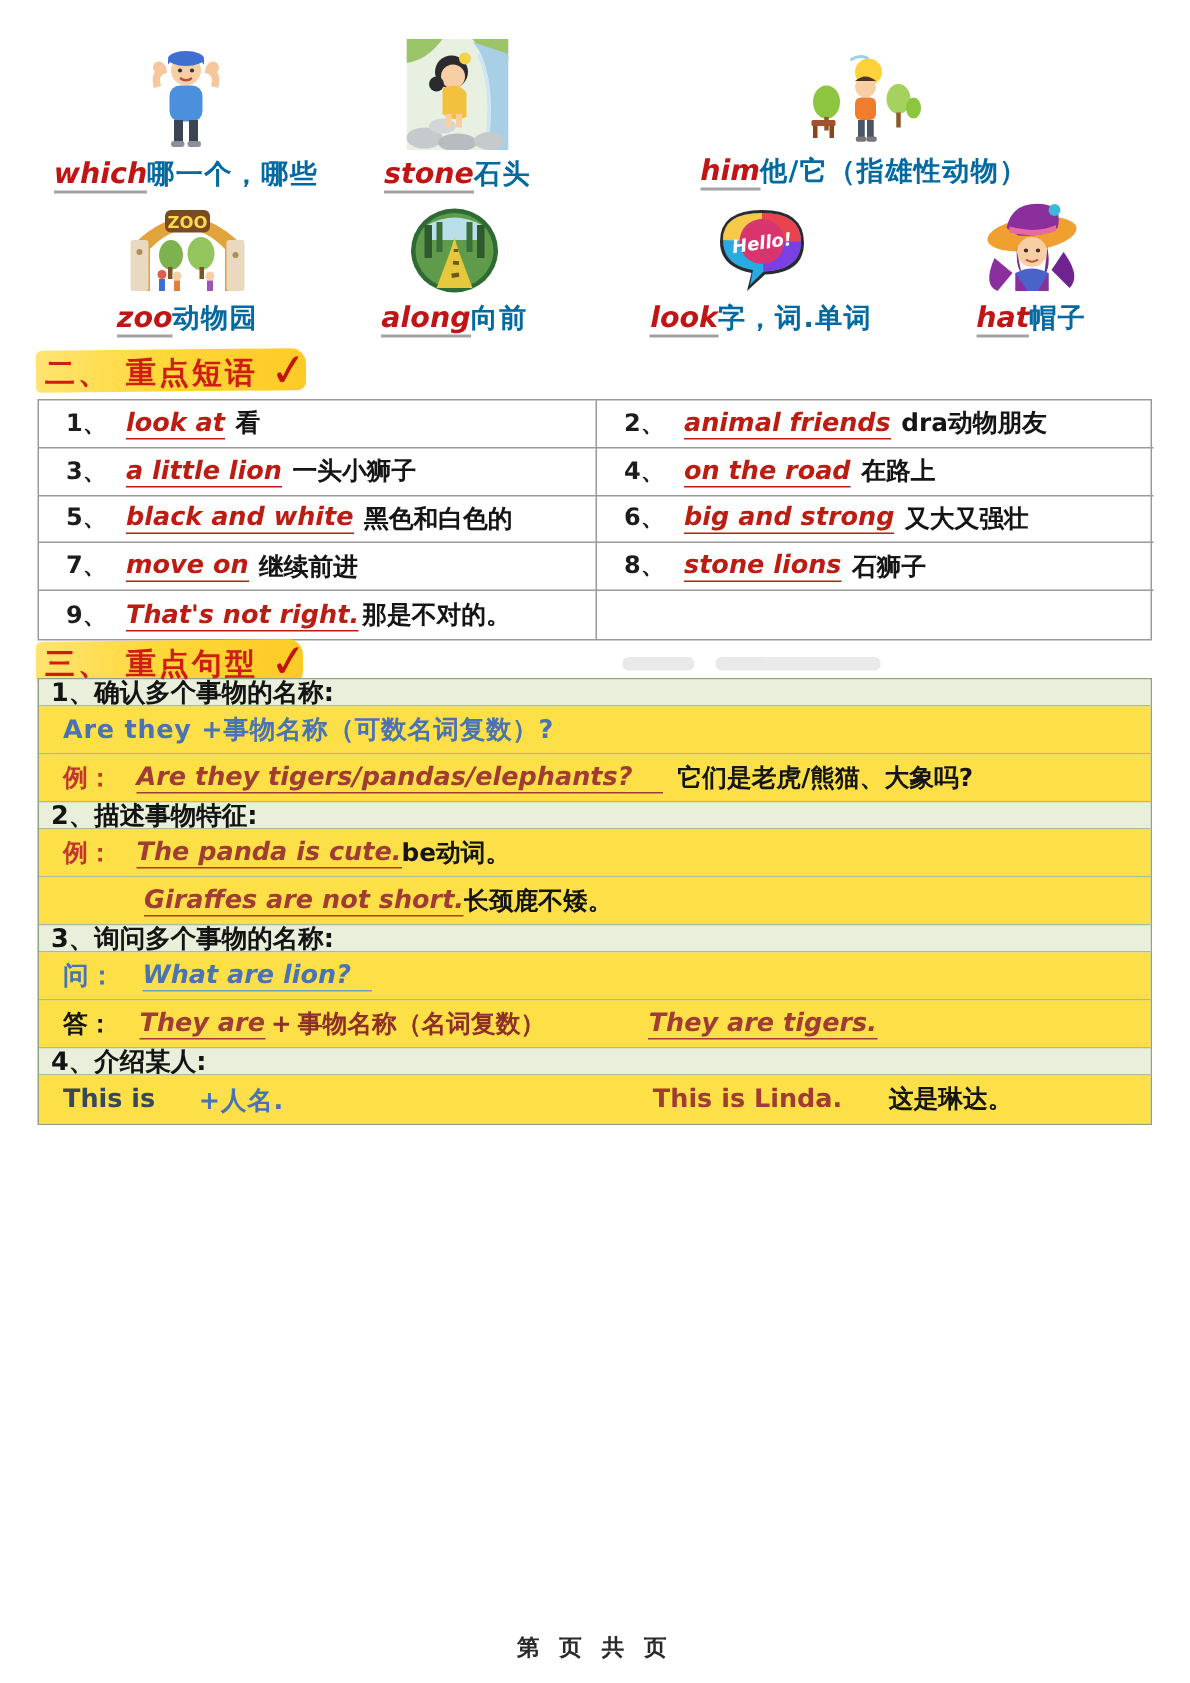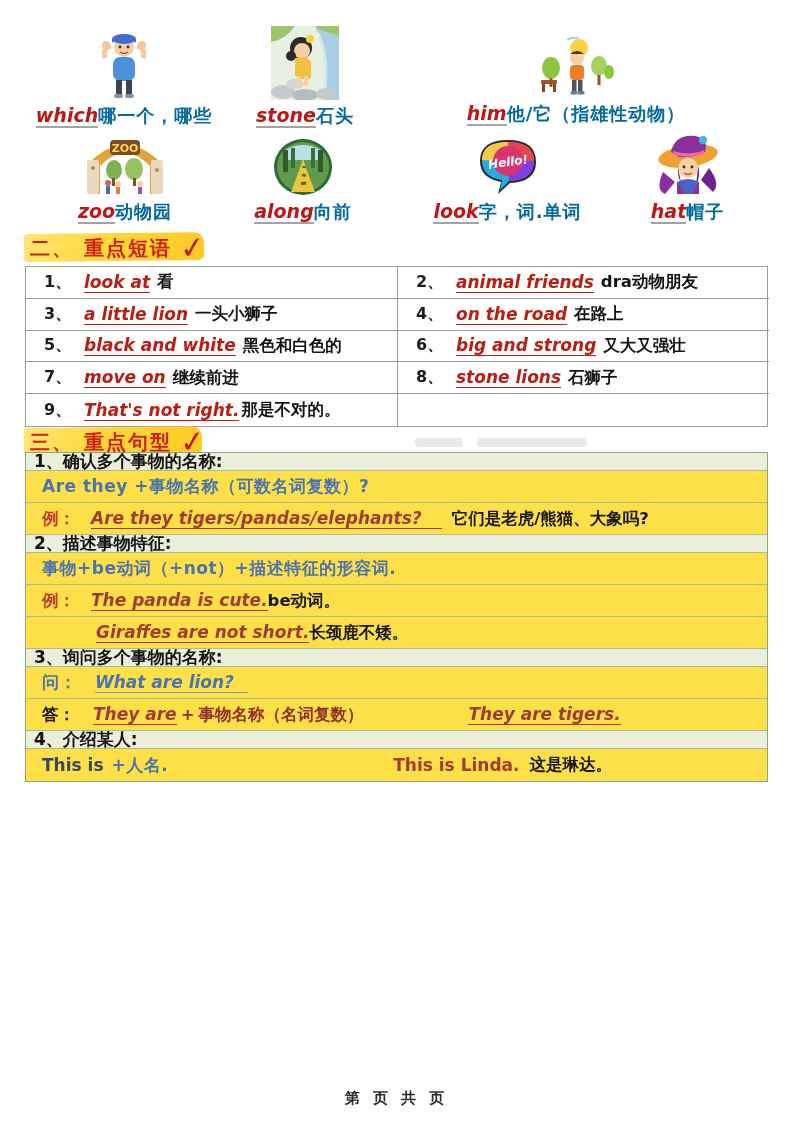--- a/index.html
+++ b/index.html
@@ -38,21 +38,21 @@
   .p-cell:nth-child(9), .p-cell:nth-child(10) { border-bottom:none; }
   .p-num { font-size:16px; font-weight:bold; color:#1c1c1c; width:40px; flex:0 0 auto; }
   .p-en  { font-style:italic; font-weight:bold; font-size:17px; color:#bb1d12;
            border-bottom:1.8px solid #bb1d12; white-space:nowrap; }
   .p-zh  { font-weight:bold; font-size:16.5px; color:#151515; margin-left:7px; white-space:nowrap; }
 
   
   .pattern-table { position:absolute; left:25px; top:452px; width:743px;
                    border:1.6px solid #8fa383; background:#fff; }
   .pt-row { display:flex; align-items:center; border-bottom:1.2px solid #a9bb9b; overflow:hidden; }
-  .pt-row:last-child { border-bottom:none; }
+  .pt-row:last-child { border-bottom:none;gap:21px; }
   .pt-head { background:#e9efda; height:18px; padding-left:8px;
              font-weight:bold; font-size:17px; color:#141414; }
   .pt-body { background:#fde047; height:32px; padding-left:16px; }
   .blue    { color:#4a73b4; font-size:17px; font-weight:bold; letter-spacing:0.5px; }
   .blue-u  { color:#4a73b4; font-size:17px; font-weight:bold; font-style:italic;
              border-bottom:1.6px solid #7a99c4; padding-right:14px; }
   .ex-label{ color:#c1372b; font-weight:bold; font-size:16.5px; margin-right:16px; }
   .ex-en   { color:#a03c34; font-weight:bold; font-style:italic; font-size:17px;
              border-bottom:1.8px solid #a03c34; white-space:nowrap; }
   .ex-zh   { font-weight:bold; font-size:16.5px; color:#151515; white-space:nowrap; }
@@ -303,23 +303,20 @@
     <div class="pt-row pt-body">
       <span class="ex-label">例：</span>
       <span class="ex-en" style="padding-right:20px;">Are they tigers/pandas/elephants?</span>
       <span class="ex-zh" style="margin-left:10px;">它们是老虎/熊猫、大象吗?</span>
     </div>
 
     <div class="pt-row pt-head">
       <span>2、描述事物特征:</span>
     </div>
     <div class="pt-row pt-body">
-      <span class="blue">事物+be动词（+not）+描述特征的形容词.</span>
-    </div>
-    <div class="pt-row pt-body">
       <span class="ex-label">例：</span>
       <span class="ex-en">The panda is cute.</span>
       <span class="ex-zh">be动词。</span>
     </div>
     <div class="pt-row pt-body" style="padding-left:70px;">
       <span class="ex-en">Giraffes are not short.</span>
       <span class="ex-zh">长颈鹿不矮。</span>
     </div>
 
     <div class="pt-row pt-head">
@@ -327,21 +324,21 @@
     </div>
     <div class="pt-row pt-body">
       <span class="blue" style="margin-right:18px;">问：</span>
       <span class="blue-u">What are lion?</span>
     </div>
     <div class="pt-row pt-body">
       <span class="ex-zh" style="margin-right:18px;">答：</span>
       <span class="ex-en">They are</span>
       <span class="maroon" style="margin-left:4px;">+</span>
       <span class="maroon" style="margin-left:4px;">事物名称（名词复数）</span>
-      <span class="ex-en" style="margin-left:105px;">They are tigers.</span>
+      <span class="ex-en" style="margin-left:69px;">They are tigers.</span>
     </div>
 
     <div class="pt-row pt-head">
       <span>4、介绍某人:</span>
     </div>
     <div class="pt-row pt-body">
       <span class="slate">This is</span>
       <span class="blue" style="margin-left:8px;">+人名.</span>
       <span class="maroon" style="margin-left:225px; color:#a03c34; font-size:17px;">This is Linda.</span>
       <span class="ex-zh" style="margin-left:10px;">这是琳达。</span>

